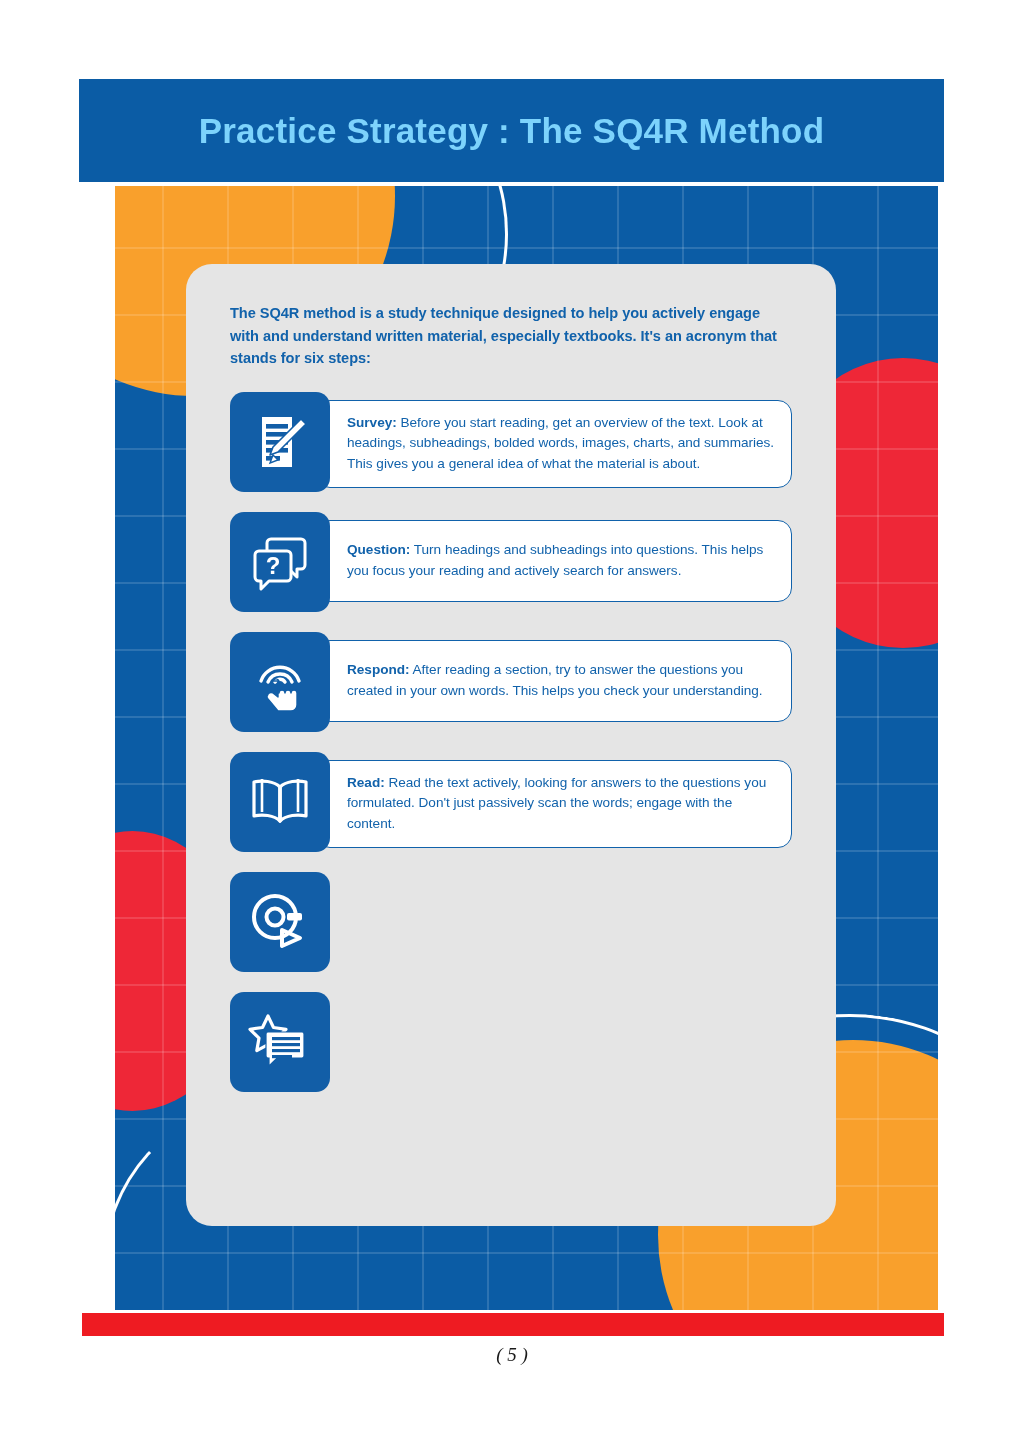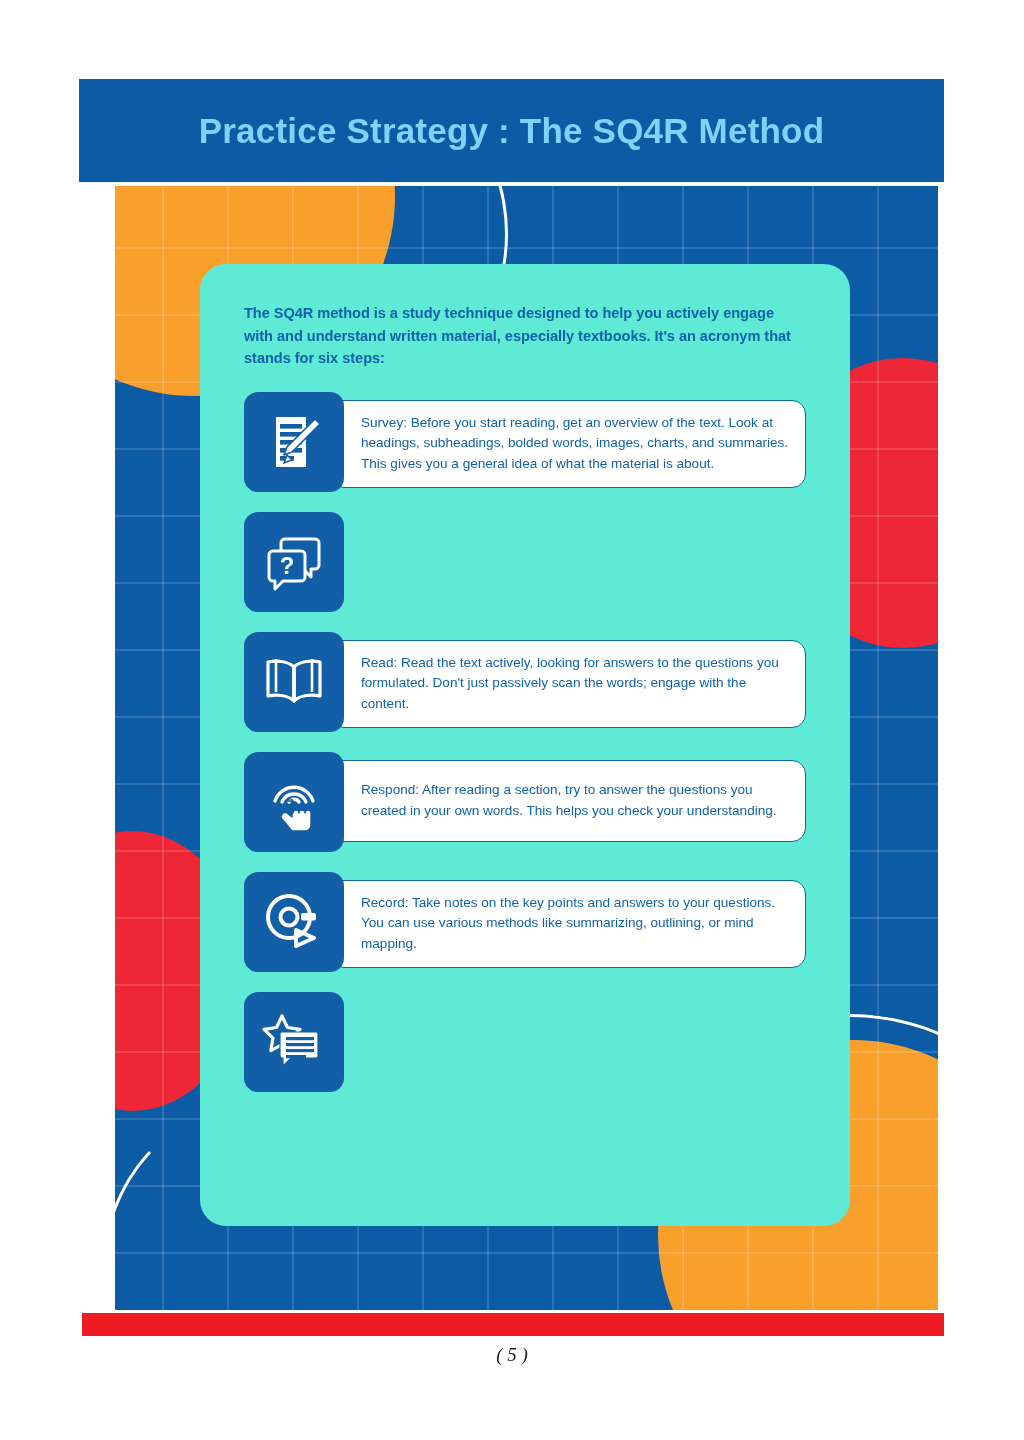--- a/index.html
+++ b/index.html
@@ -137,25 +137,25 @@
     right: 530px;
     bottom: -130px;
     width: 300px;
     height: 330px;
     border-color: transparent transparent transparent #ffffff;
   }
 
   
   .content-card {
     position: absolute;
-    left: 200px;
+    left: 186px;
     top: 264px;
     width: 650px;
     height: 962px;
-    background: #5eead4;
+    background: #e5e5e5;
     border-radius: 26px;
     z-index: 6;
     box-sizing: border-box;
     padding: 38px 44px 0 44px;
   }
 
   .intro {
     color: #1162ab;
     font-size: 14.6px;
     font-weight: bold;
@@ -202,21 +202,21 @@
     padding: 12px 16px 12px 30px;
     display: flex;
     align-items: center;
   }
   .step-text {
     color: #1162ab;
     font-size: 13.6px;
     line-height: 1.52;
     letter-spacing: -0.02px;
   }
-  .step-text b { font-weight: normal; }
+  .step-text b { font-weight: bold; }
 
   
   .red-bar {
     position: absolute;
     left: 82px;
     top: 1313px;
     width: 862px;
     height: 23px;
     background: #ee1b22;
   }
@@ -280,20 +280,41 @@
       </div>
 
       <div class="step-row">
         <div class="step-icon">
           <svg width="62" height="62" viewBox="0 0 62 62" fill="none">
             <path d="M22 8 h30 a4 4 0 0 1 4 4 v22 a4 4 0 0 1 -4 4 h-4 l0 8 -8 -8 h-18 a4 4 0 0 1 -4 -4 v-22 a4 4 0 0 1 4 -4 z" fill="none" stroke="#fff" stroke-width="3" stroke-linejoin="round"></path>
             <path d="M10 20 h28 a4 4 0 0 1 4 4 v22 a4 4 0 0 1 -4 4 h-18 l-8 8 0 -8 h-2 a4 4 0 0 1 -4 -4 v-22 a4 4 0 0 1 4 -4 z" fill="#125ea7" stroke="#fff" stroke-width="3" stroke-linejoin="round"></path>
             <text x="24" y="43" font-family="Liberation Sans, sans-serif" font-size="24" font-weight="bold" fill="#fff" text-anchor="middle">?</text>
           </svg>
         </div>
+        <div class="step-bubble">
+          <div class="step-text">
+            <b>Question:</b><span> Turn headings and subheadings into questions. This helps you focus your reading and actively search for answers.</span>
+          </div>
+        </div>
+      </div>
+
+      <div class="step-row">
+        <div class="step-icon">
+          <svg width="62" height="62" viewBox="0 0 62 62" fill="none">
+            <path d="M12 30 a20 20 0 0 1 38 0" stroke="#fff" stroke-width="3.4" fill="none" stroke-linecap="round"></path>
+            <path d="M19 31 a13 13 0 0 1 24 0" stroke="#fff" stroke-width="3.4" fill="none" stroke-linecap="round"></path>
+            <path d="M26 31 a6 6 0 0 1 10 0" stroke="#fff" stroke-width="3.4" fill="none" stroke-linecap="round"></path>
+            <path d="M29 30 v16 l-5 -4 a4 4 0 0 0 -5 6 l10 12 h13 a6 6 0 0 0 6 -6 v-12 a3 3 0 0 0 -6 0 a3 3 0 0 0 -6 0 a3 3 0 0 0 -6 0 v-12 a3.2 3.2 0 0 0 -6 0 z" fill="#fff" stroke="#125ea7" stroke-width="1.4" stroke-linejoin="round"></path>
+          </svg>
+        </div>
+        <div class="step-bubble">
+          <div class="step-text">
+            <b>Respond:</b><span> After reading a section, try to answer the questions you created in your own words. This helps you check your understanding.</span>
+          </div>
+        </div>
       </div>
 
       <div class="step-row">
         <div class="step-icon">
           <svg width="64" height="58" viewBox="0 0 64 58" fill="none">
             <path d="M32 14 C26 8 14 7 6 9 v34 c8 -2 20 -1 26 5 z" fill="none" stroke="#fff" stroke-width="3.2" stroke-linejoin="round"></path>
             <path d="M32 14 C38 8 50 7 58 9 v34 c-8 -2 -20 -1 -26 5 z" fill="none" stroke="#fff" stroke-width="3.2" stroke-linejoin="round"></path>
             <path d="M32 14 v34" stroke="#fff" stroke-width="3.2"></path>
             <path d="M14 6 v33" stroke="#fff" stroke-width="2.6"></path>
             <path d="M50 6 v33" stroke="#fff" stroke-width="2.6"></path>
@@ -301,47 +322,26 @@
         </div>
         <div class="step-bubble">
           <div class="step-text">
             <b>Read:</b><span> Read the text actively, looking for answers to the questions you formulated. Don't just passively scan the words; engage with the content.</span>
           </div>
         </div>
       </div>
 
       <div class="step-row">
         <div class="step-icon">
-          <svg width="62" height="62" viewBox="0 0 62 62" fill="none">
-            <path d="M12 30 a20 20 0 0 1 38 0" stroke="#fff" stroke-width="3.4" fill="none" stroke-linecap="round"></path>
-            <path d="M19 31 a13 13 0 0 1 24 0" stroke="#fff" stroke-width="3.4" fill="none" stroke-linecap="round"></path>
-            <path d="M26 31 a6 6 0 0 1 10 0" stroke="#fff" stroke-width="3.4" fill="none" stroke-linecap="round"></path>
-            <path d="M29 30 v16 l-5 -4 a4 4 0 0 0 -5 6 l10 12 h13 a6 6 0 0 0 6 -6 v-12 a3 3 0 0 0 -6 0 a3 3 0 0 0 -6 0 a3 3 0 0 0 -6 0 v-12 a3.2 3.2 0 0 0 -6 0 z" fill="#fff" stroke="#125ea7" stroke-width="1.4" stroke-linejoin="round"></path>
-          </svg>
-        </div>
-        <div class="step-bubble">
-          <div class="step-text">
-            <b>Respond:</b><span> After reading a section, try to answer the questions you created in your own words. This helps you check your understanding.</span>
-          </div>
-        </div>
-      </div>
-
-      <div class="step-row">
-        <div class="step-icon">
           <svg width="64" height="62" viewBox="0 0 64 62" fill="none">
             <circle cx="27" cy="26" r="21" stroke="#fff" stroke-width="4" fill="none"></circle>
             <circle cx="27" cy="26" r="8.5" stroke="#fff" stroke-width="4" fill="none"></circle>
             <rect x="39" y="22" width="15" height="7.5" rx="2" fill="#fff"></rect>
             <path d="M34 39 l18 8 -18 8 z" fill="none" stroke="#fff" stroke-width="4" stroke-linejoin="round"></path>
           </svg>
-        </div>
-        <div class="step-bubble">
-          <div class="step-text">
-            <b>Record:</b><span> Take notes on the key points and answers to your questions. You can use various methods like summarizing, outlining, or mind mapping.</span>
-          </div>
         </div>
       </div>
 
       <div class="step-row">
         <div class="step-icon">
           <svg width="64" height="60" viewBox="0 0 64 60" fill="none">
             <path d="M20 4 l5.5 11.5 12.5 1.8 -9 8.8 2.2 12.5 -11.2 -5.9 -11.2 5.9 2.2 -12.5 -9 -8.8 12.5 -1.8 z" fill="#125ea7" stroke="#fff" stroke-width="3.2" stroke-linejoin="round"></path>
             <path d="M20 20 h34 a2 2 0 0 1 2 2 v22 a2 2 0 0 1 -2 2 h-25 l-8 8 0 -8 h-1 a2 2 0 0 1 -2 -2 v-22 a2 2 0 0 1 2 -2 z" fill="#fff" stroke="#125ea7" stroke-width="1.2"></path>
             <rect x="24" y="25" width="28" height="3.2" fill="#125ea7"></rect>
             <rect x="24" y="31" width="28" height="3.2" fill="#125ea7"></rect>

